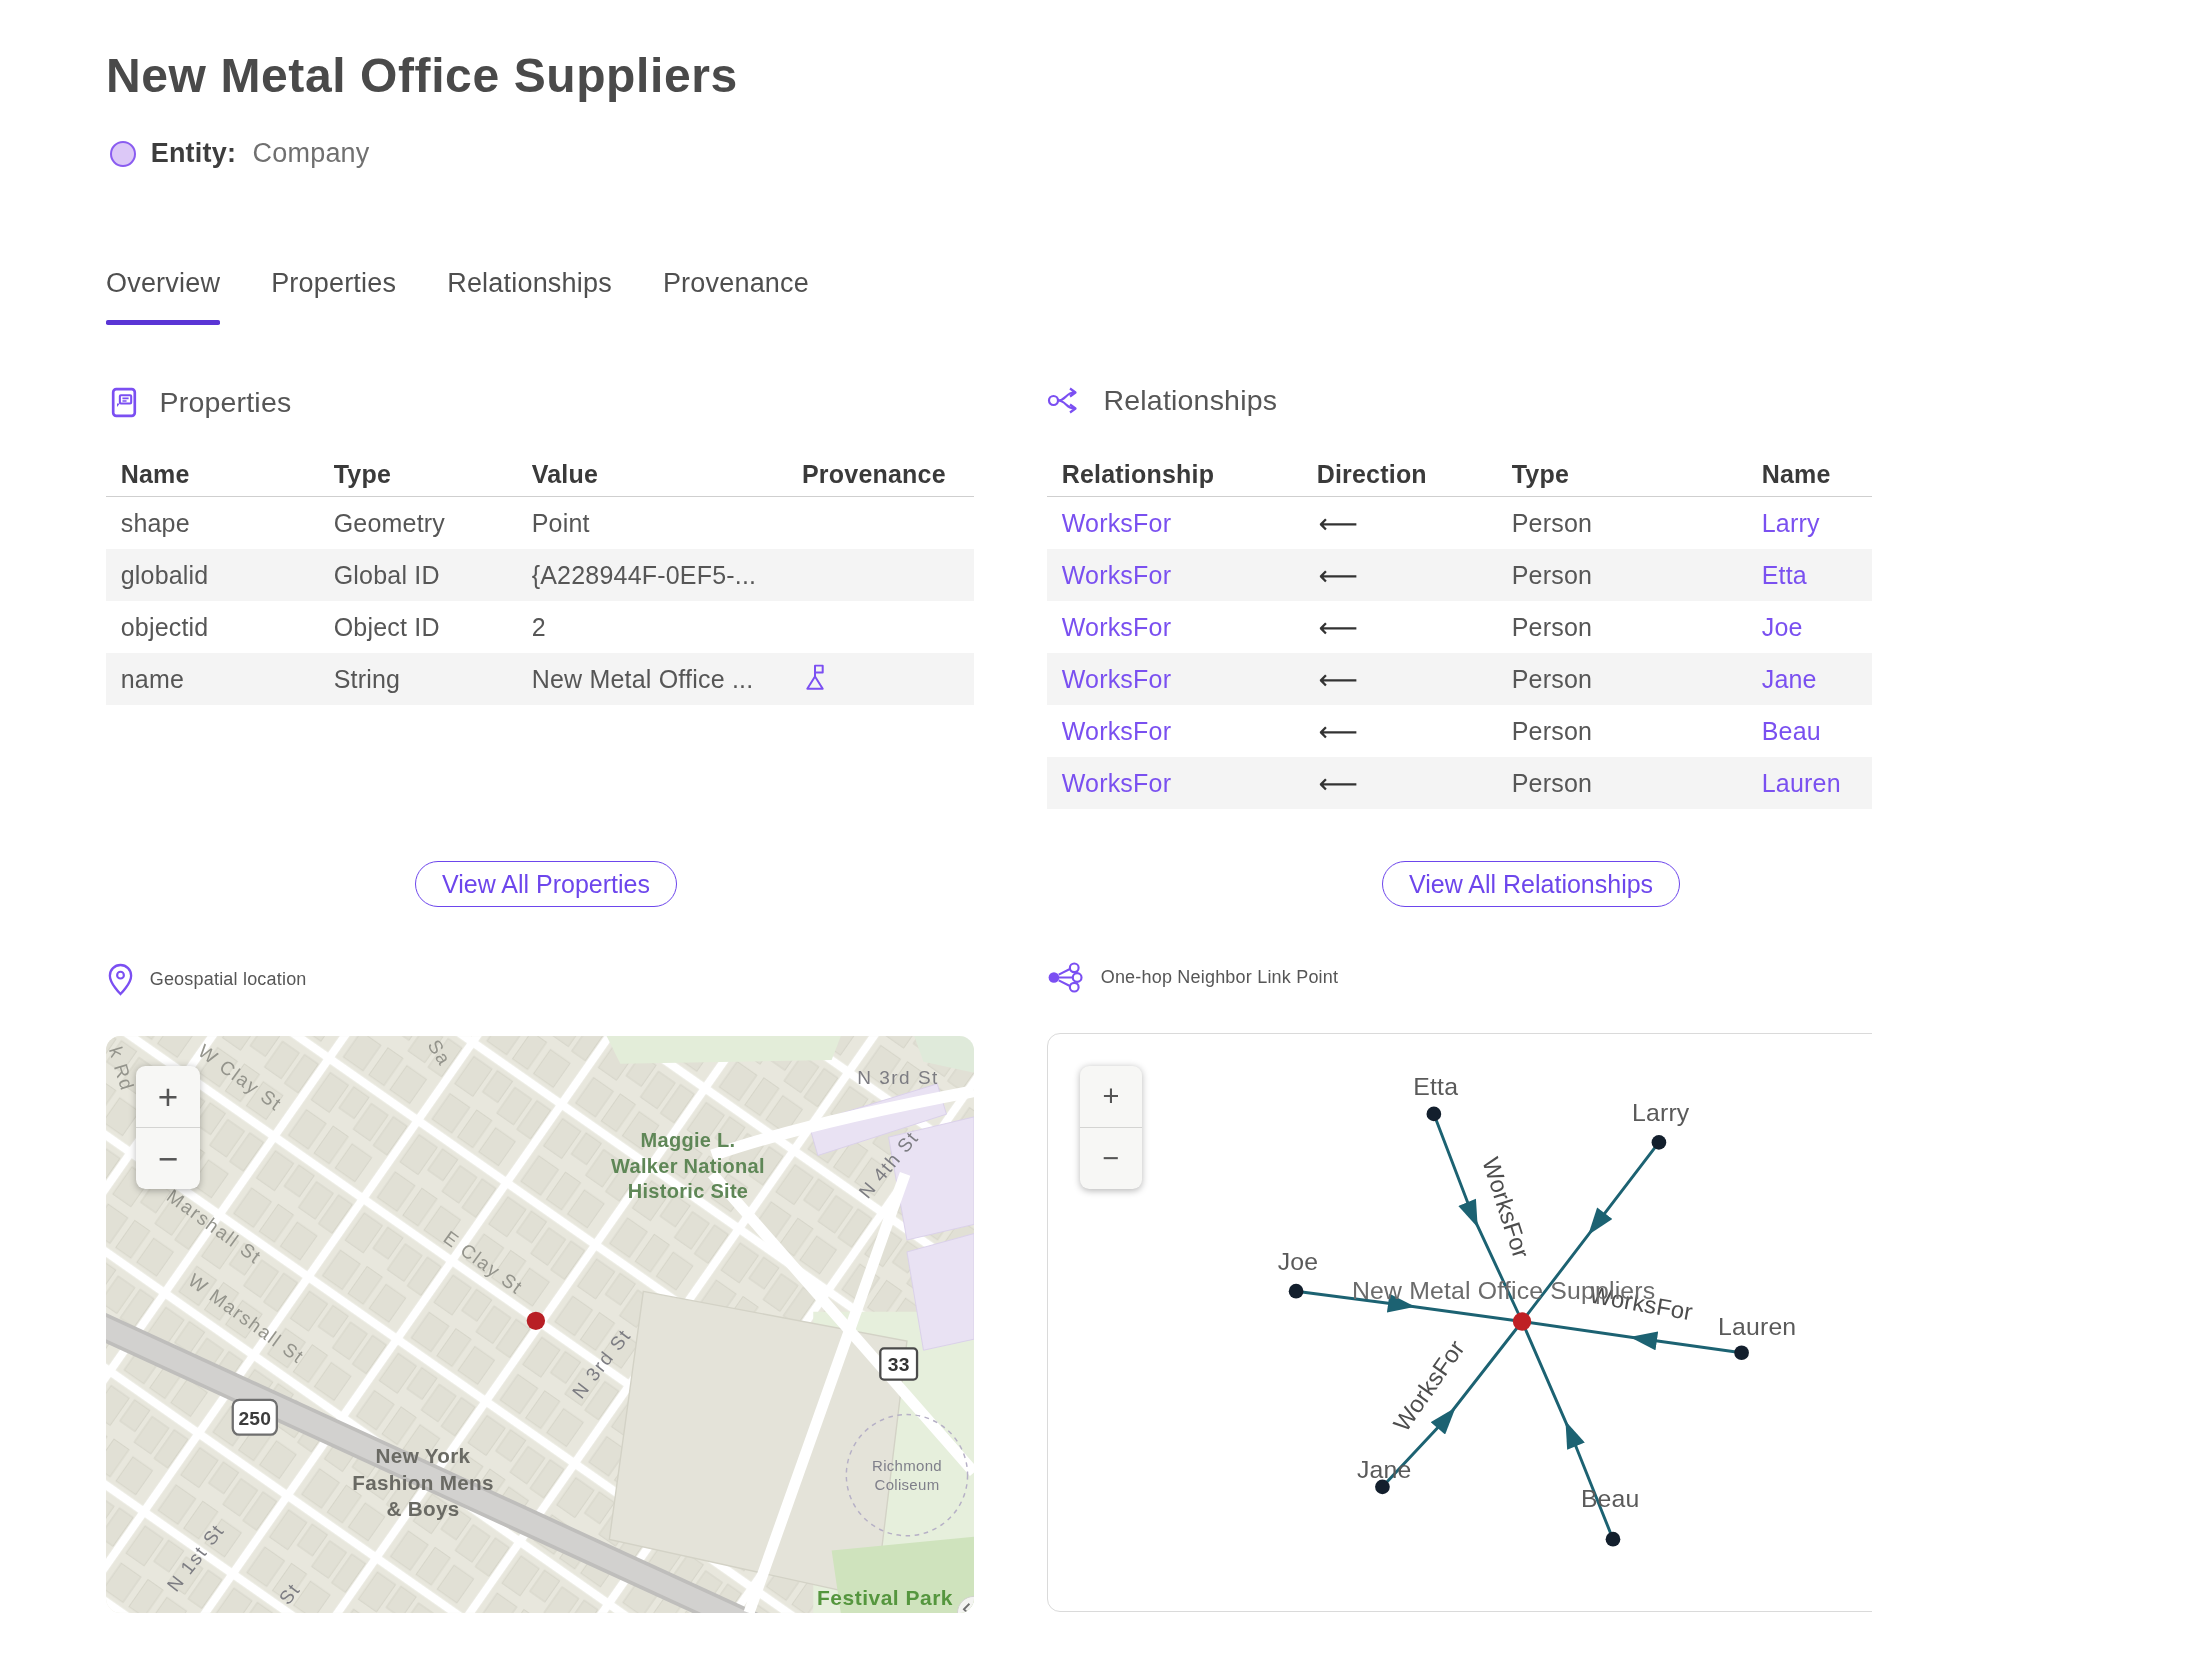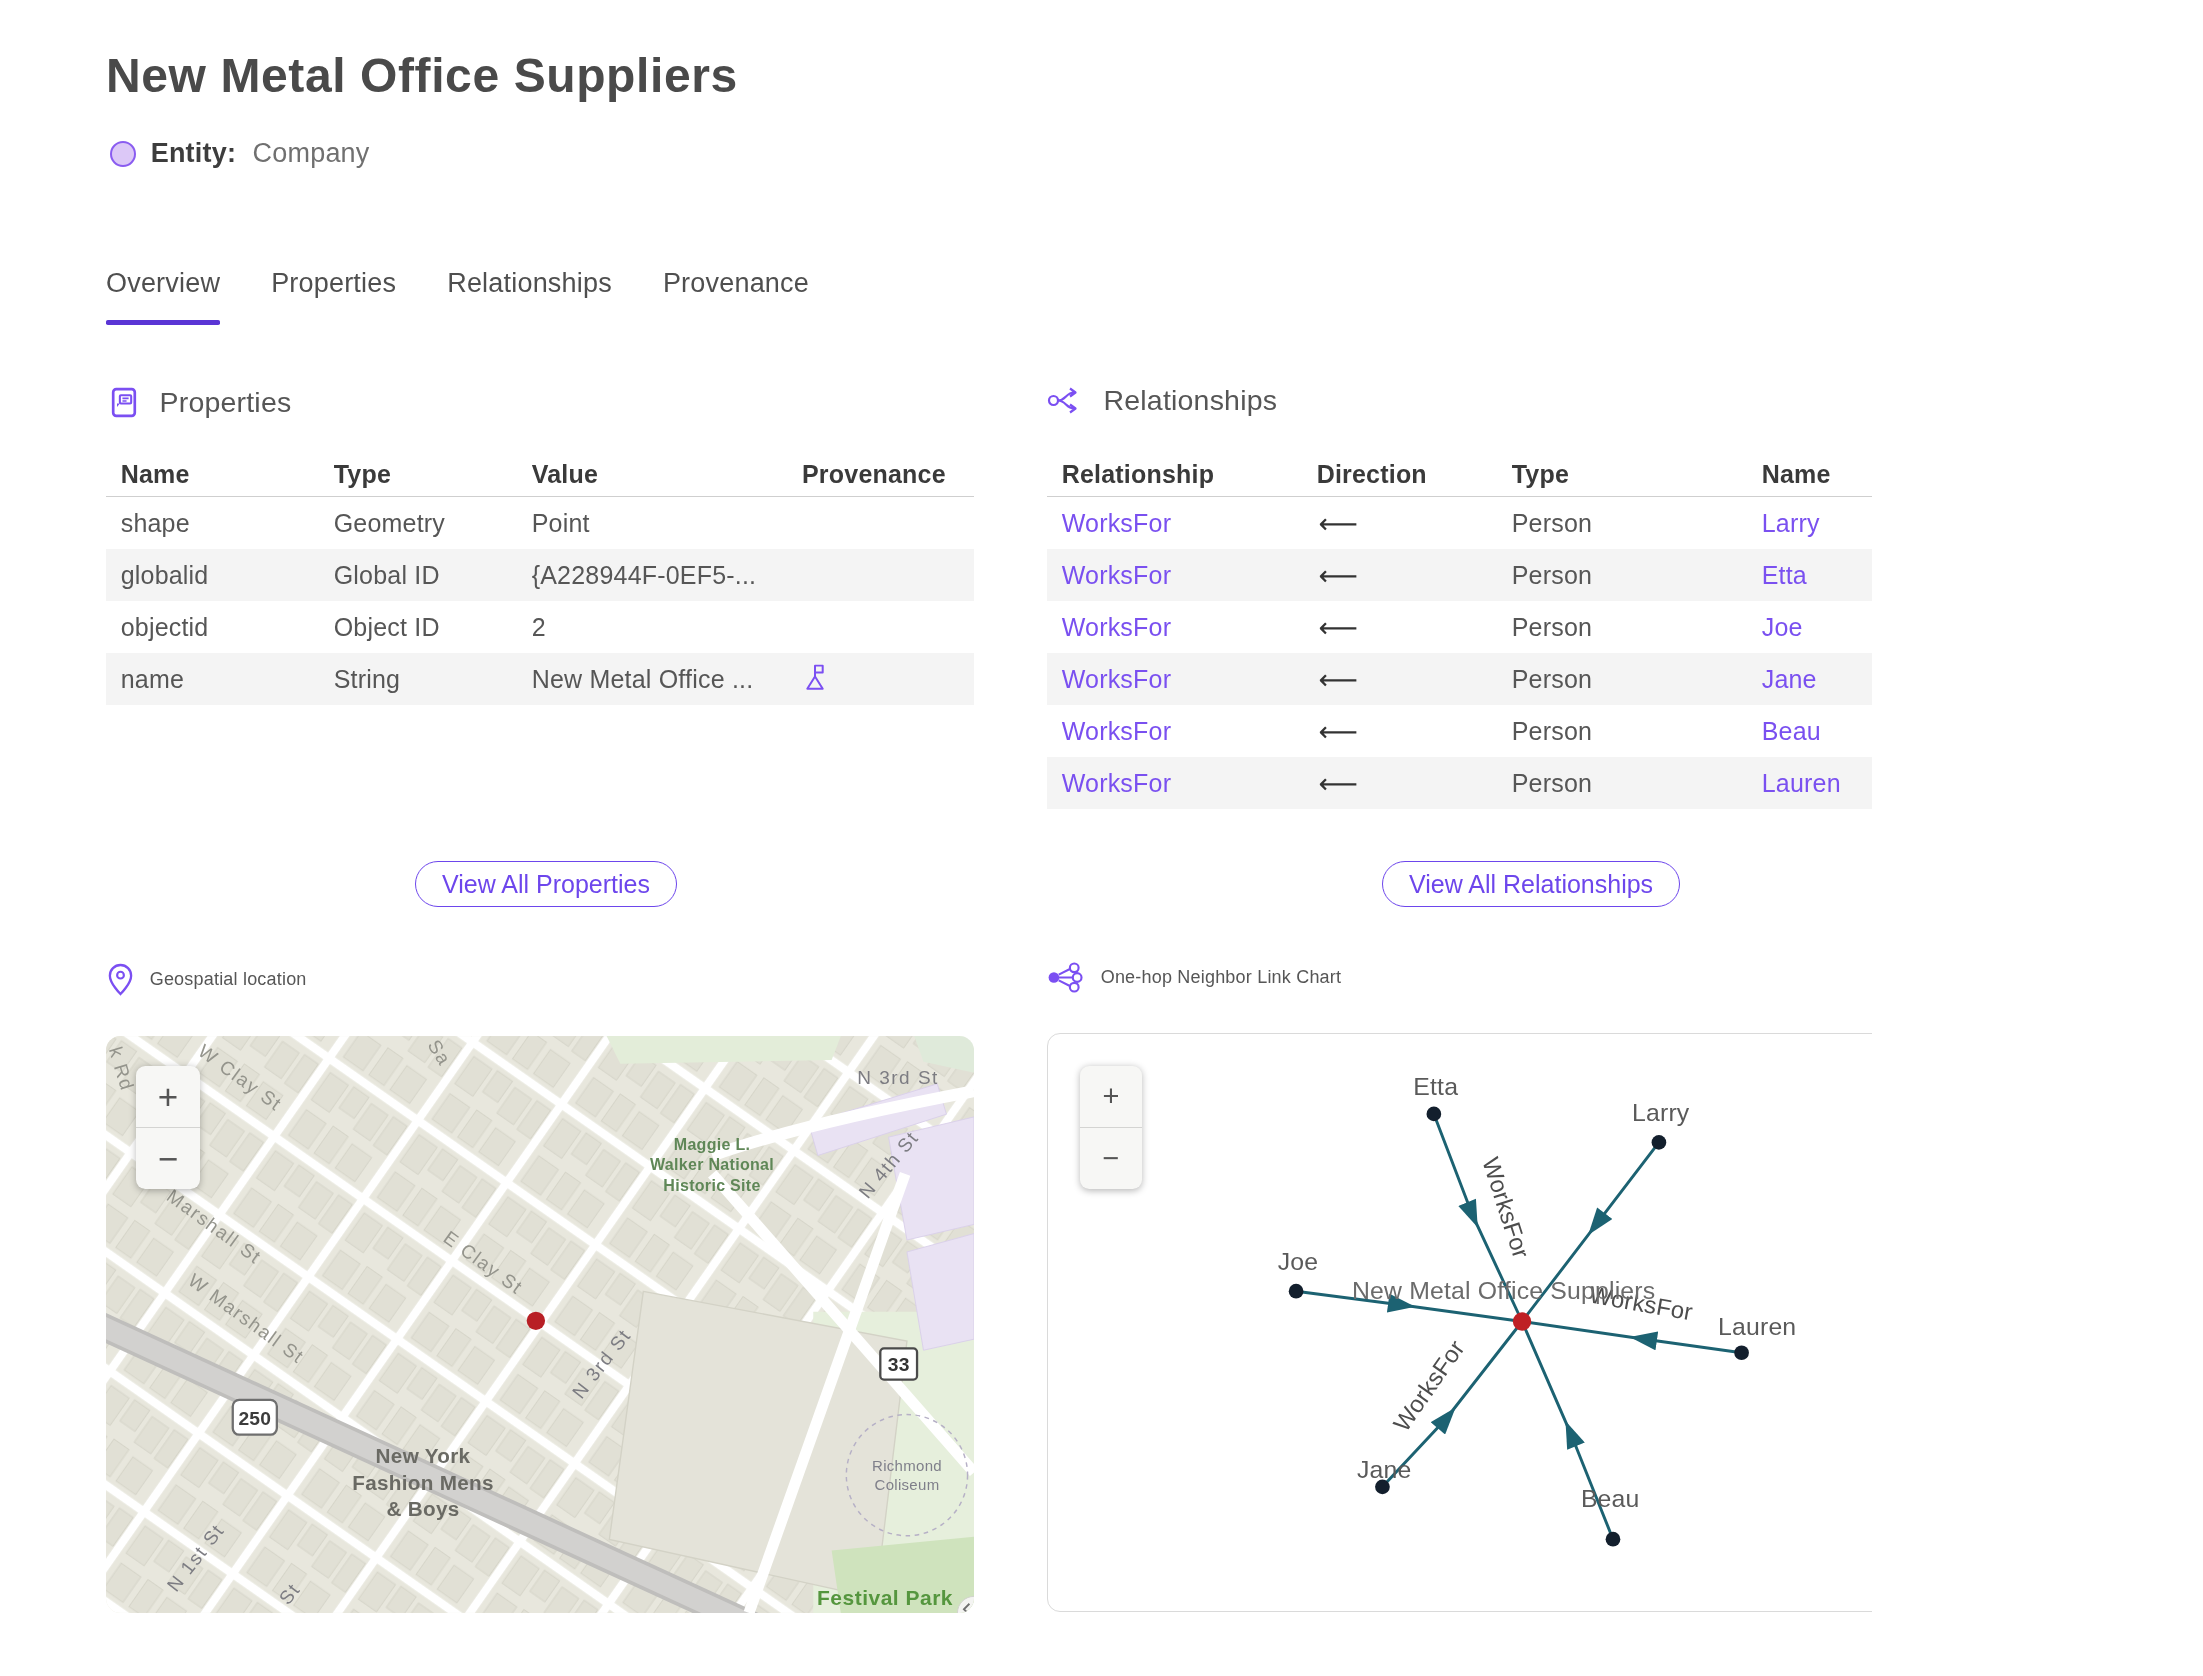--- a/index.html
+++ b/index.html
@@ -274,21 +274,21 @@
     <div class="mlabel" style="left:134px;top:42px;--r:36deg;">W Clay St</div>
     <div class="mlabel" style="left:333px;top:16.5px;--r:58deg;">Sa</div>
     <div class="mlabel" style="left:108px;top:191px;--r:36deg;">Marshall St</div>
     <div class="mlabel" style="left:140px;top:283px;--r:36deg;">W Marshall St</div>
     <div class="mlabel" style="left:377px;top:227px;--r:36deg;">E Clay St</div>
     <div class="mlabel dark" style="left:792px;top:42px;">N 3rd St</div>
     <div class="mlabel dark" style="left:783px;top:129px;--r:-50deg;">N 4th St</div>
     <div class="mlabel dark" style="left:90px;top:522px;--r:-52deg;">N 1st St</div>
     <div class="mlabel dark" style="left:496px;top:328px;--r:-52deg;">N 3rd St</div>
     <div class="mlabel dark" style="left:184px;top:558px;--r:-52deg;">St</div>
-    <div class="mlabel multi green" style="left:606px;top:130px;font-size:16px;">Maggie L.
+    <div class="mlabel multi green" style="left:582px;top:130px;font-size:20px;">Maggie L.
 Walker National
 Historic Site</div>
     <div class="mlabel multi poi" style="left:317px;top:447px;font-size:20.7px;">New York
 Fashion Mens
 &amp; Boys</div>
     <div class="mlabel multi rich" style="left:801px;top:439px;">Richmond
 Coliseum</div>
     <div class="mlabel fest" style="left:779px;top:562px;">Festival Park</div>
 
     
@@ -301,21 +301,21 @@
   <div class="section-head small" style="left:1047px;top:962px;">
     <span class="sh-icon">
       <svg width="39" height="31" viewBox="0 0 40 32" fill="none">
         <circle cx="7" cy="16" r="5.5" fill="#7b4ff2"></circle>
         <path d="M12 13L24 7M12 16h14M12 19l12 6" stroke="#7b4ff2" stroke-width="2.2"></path>
         <circle cx="28" cy="6" r="4.5" stroke="#7b4ff2" stroke-width="2.2" fill="#fff"></circle>
         <circle cx="31" cy="16" r="4.5" stroke="#7b4ff2" stroke-width="2.2" fill="#fff"></circle>
         <circle cx="28" cy="26" r="4.5" stroke="#7b4ff2" stroke-width="2.2" fill="#fff"></circle>
       </svg>
     </span>
-    <span>One-hop Neighbor Link Chart</span>
+    <span>One-hop Neighbor Link Point</span>
   </div>
 
   <div class="chart-wrap">
     <svg width="938" height="575" viewBox="0 0 1021 626">
       <defs>
         <marker id="ah" viewBox="0 0 10 7" refX="5" refY="3.5" markerWidth="9.5" markerHeight="6.5" orient="auto">
           <path d="M0 0L10 3.5L0 7z" fill="#1c6272"></path>
         </marker>
       </defs>
       <g stroke="#1c6272" stroke-width="3.2" fill="none">

